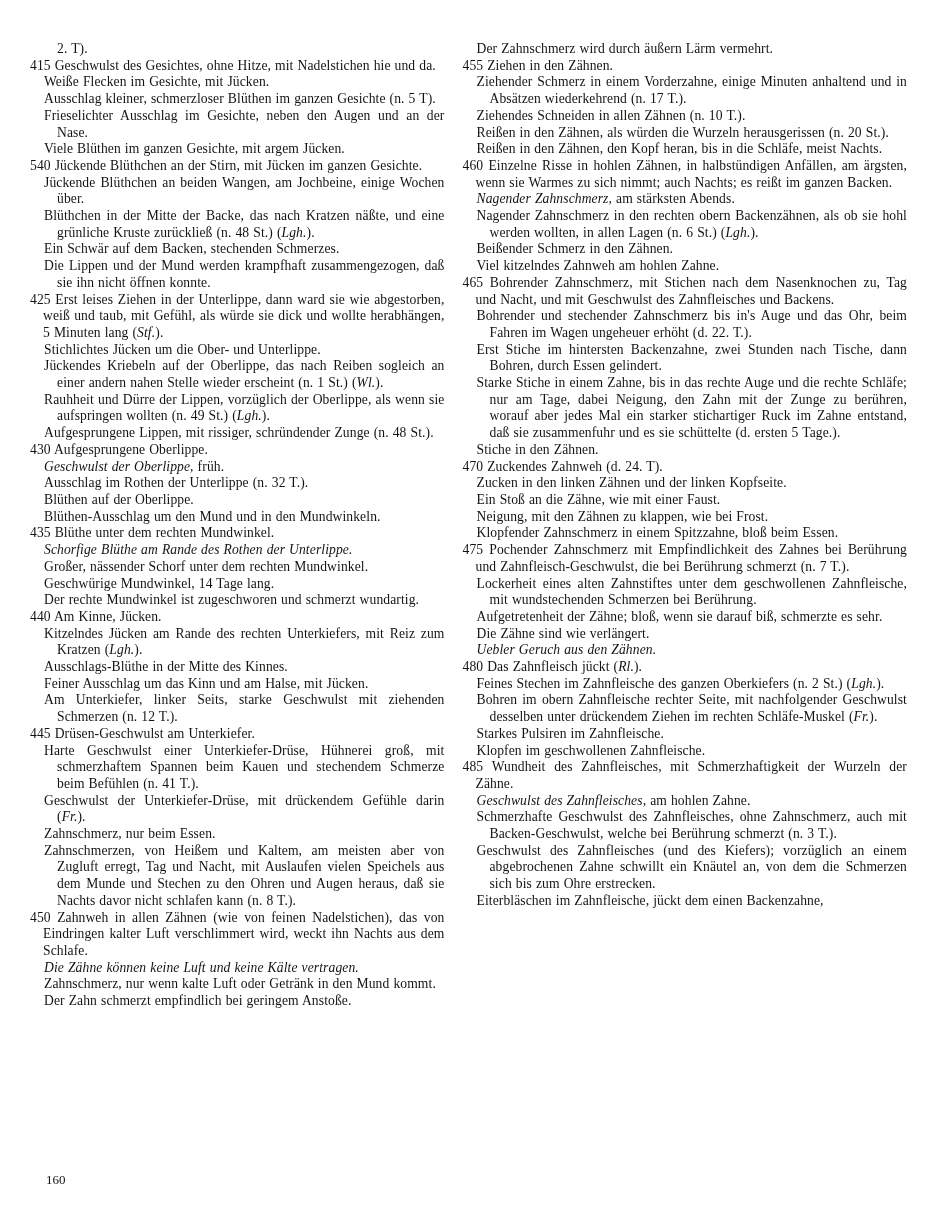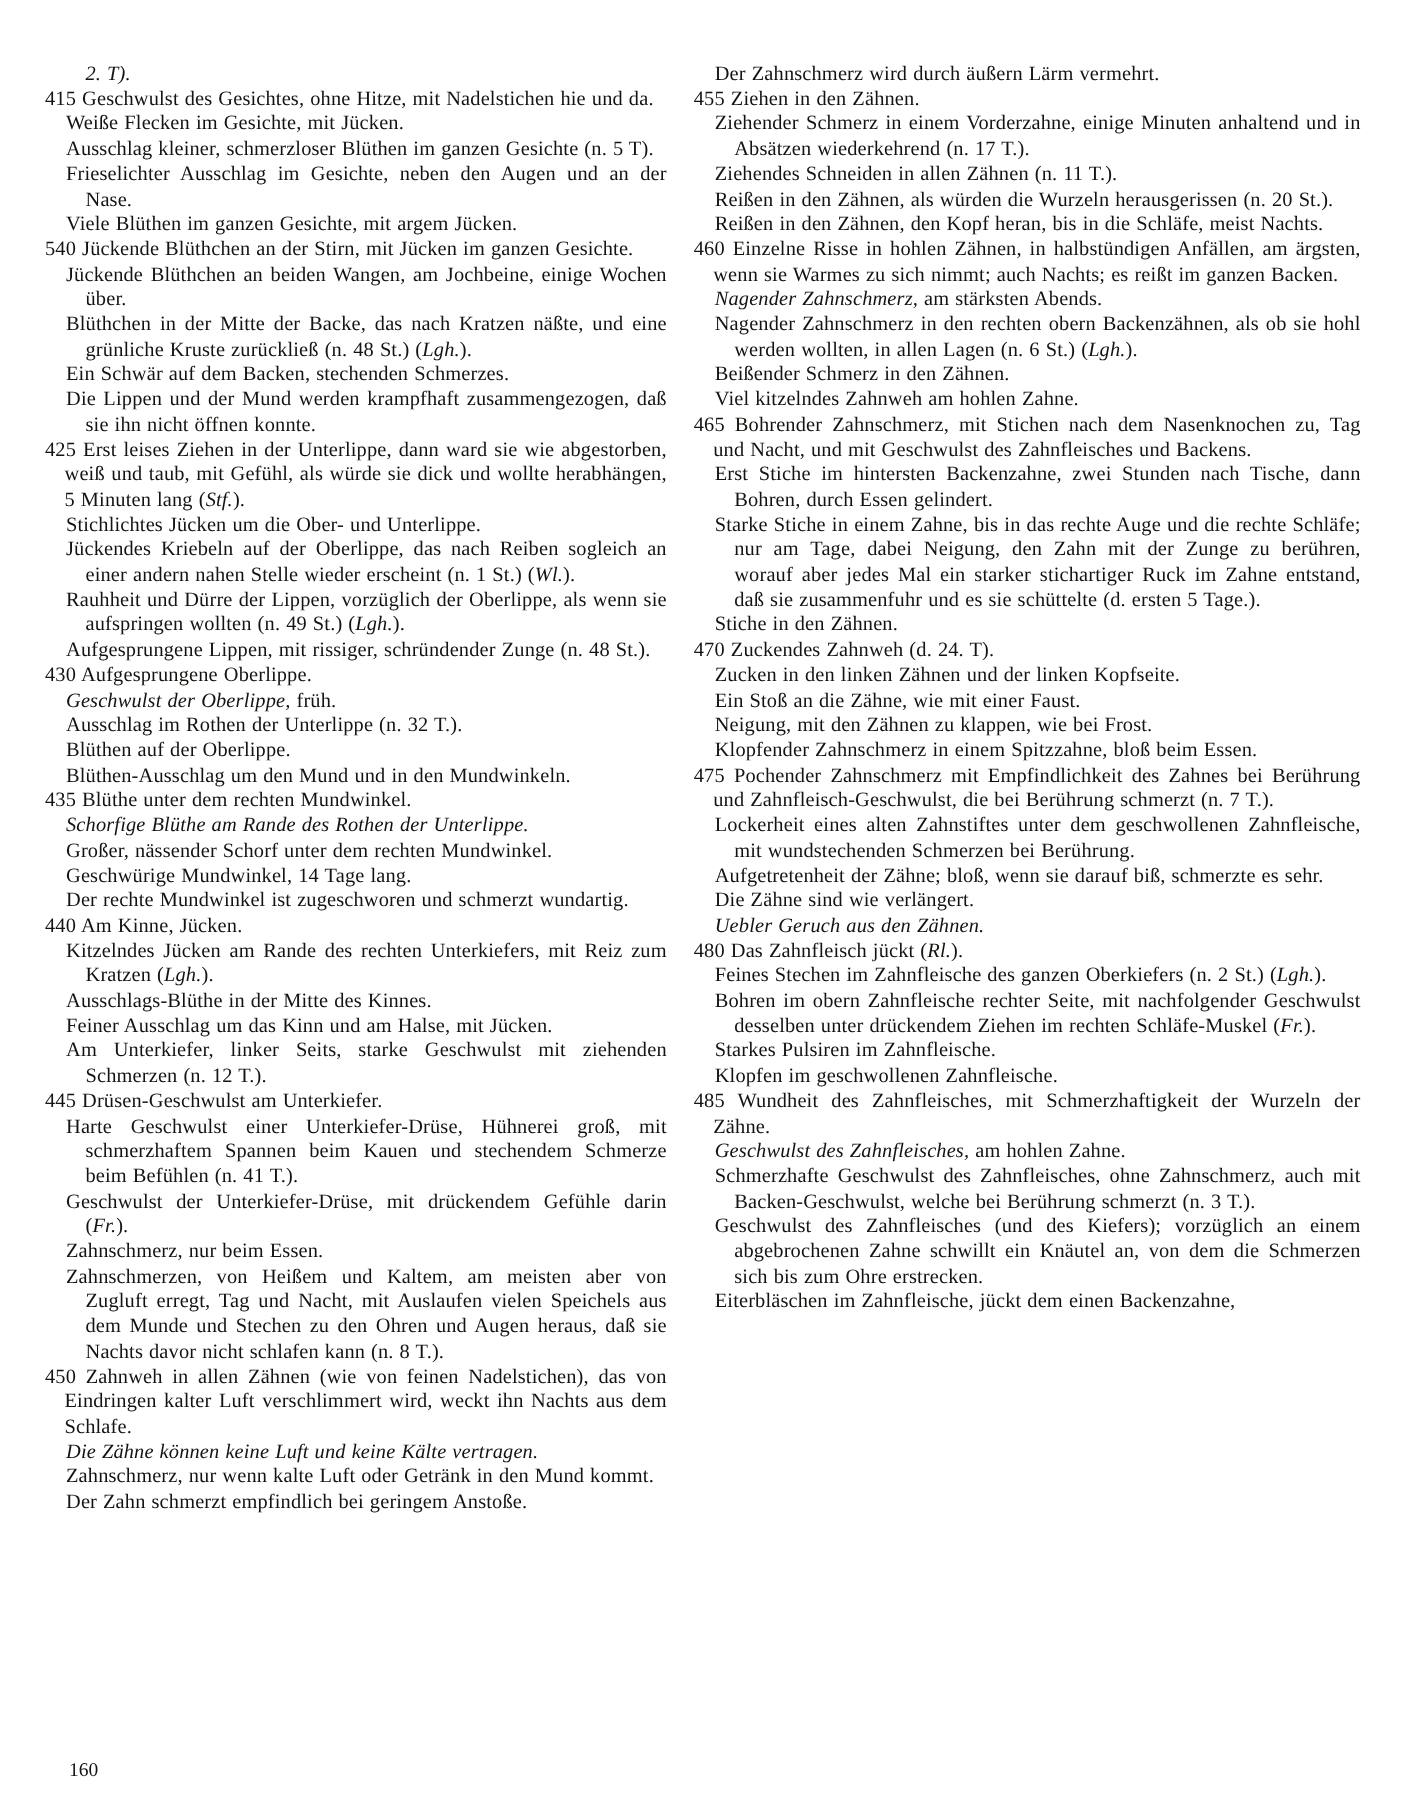--- a/index.html
+++ b/index.html
@@ -23,21 +23,21 @@
   p.entry {
     margin: 0;
     font-size: 13.6px;
     line-height: 16.7px;
     text-align: justify;
     letter-spacing: 0.1px;
     word-spacing: 0.5px;
   }
   .e-num  { padding-left: 13px; text-indent: -13px; }
   .e-sub  { padding-left: 27px; text-indent: -13px; }
-  .e-cont { padding-left: 27px; text-indent: 0; font-style: italic; }
+  .e-cont { padding-left: 27px; text-indent: 0; }
   .num { white-space: pre; font-family: Liberation Serif, serif; }
   .it { font-style: italic; }
   .page-number {
     position: absolute;
     left: 46px; top: 1172px;
     font-size: 13px;
     line-height: 16px;
   }
 </style>
 </head>
@@ -84,29 +84,30 @@
         <p class="entry e-sub"><span>Zahnschmerzen, von Heißem und Kaltem, am meisten aber von Zugluft erregt, Tag und Nacht, mit Auslaufen vielen Speichels aus dem Munde und Stechen zu den Ohren und Augen heraus, daß sie Nachts davor nicht schlafen kann (n. 8 T.).</span></p>
         <p class="entry e-num"><span class="num">450 </span><span>Zahnweh in allen Zähnen (wie von feinen Nadelstichen), das von Eindringen kalter Luft verschlimmert wird, weckt ihn Nachts aus dem Schlafe.</span></p>
         <p class="entry e-sub"><span class="it">Die Zähne können keine Luft und keine Kälte vertragen.</span></p>
         <p class="entry e-sub"><span>Zahnschmerz, nur wenn kalte Luft oder Getränk in den Mund kommt.</span></p>
         <p class="entry e-sub"><span>Der Zahn schmerzt empfindlich bei geringem Anstoße.</span></p>
       </div>
     <div class="col col-right">
         <p class="entry e-sub"><span>Der Zahnschmerz wird durch äußern Lärm vermehrt.</span></p>
         <p class="entry e-num"><span class="num">455 </span><span>Ziehen in den Zähnen.</span></p>
         <p class="entry e-sub"><span>Ziehender Schmerz in einem Vorderzahne, einige Minuten anhaltend und in Absätzen wiederkehrend (n. 17 T.).</span></p>
-        <p class="entry e-sub"><span>Ziehendes Schneiden in allen Zähnen (n. 11 T.).</span></p>
+        <p class="entry e-sub"><span>Ziehendes Schneiden in allen Zähnen (n. 10 T.).</span></p>
         <p class="entry e-sub"><span>Reißen in den Zähnen, als würden die Wurzeln herausgerissen (n. 20 St.).</span></p>
         <p class="entry e-sub"><span>Reißen in den Zähnen, den Kopf heran, bis in die Schläfe, meist Nachts.</span></p>
         <p class="entry e-num"><span class="num">460 </span><span>Einzelne Risse in hohlen Zähnen, in halbstündigen Anfällen, am ärgsten, wenn sie Warmes zu sich nimmt; auch Nachts; es reißt im ganzen Backen.</span></p>
         <p class="entry e-sub"><span class="it">Nagender Zahnschmerz,</span><span> am stärksten Abends.</span></p>
         <p class="entry e-sub"><span>Nagender Zahnschmerz in den rechten obern Backenzähnen, als ob sie hohl werden wollten, in allen Lagen (n. 6 St.) (</span><span class="it">Lgh.</span><span>).</span></p>
         <p class="entry e-sub"><span>Beißender Schmerz in den Zähnen.</span></p>
         <p class="entry e-sub"><span>Viel kitzelndes Zahnweh am hohlen Zahne.</span></p>
         <p class="entry e-num"><span class="num">465 </span><span>Bohrender Zahnschmerz, mit Stichen nach dem Nasenknochen zu, Tag und Nacht, und mit Geschwulst des Zahnfleisches und Backens.</span></p>
+        <p class="entry e-sub"><span>Bohrender und stechender Zahnschmerz bis in's Auge und das Ohr, beim Fahren im Wagen ungeheuer erhöht (d. 22. T.).</span></p>
         <p class="entry e-sub"><span>Erst Stiche im hintersten Backenzahne, zwei Stunden nach Tische, dann Bohren, durch Essen gelindert.</span></p>
         <p class="entry e-sub"><span>Starke Stiche in einem Zahne, bis in das rechte Auge und die rechte Schläfe; nur am Tage, dabei Neigung, den Zahn mit der Zunge zu berühren, worauf aber jedes Mal ein starker stichartiger Ruck im Zahne entstand, daß sie zusammenfuhr und es sie schüttelte (d. ersten 5 Tage.).</span></p>
         <p class="entry e-sub"><span>Stiche in den Zähnen.</span></p>
         <p class="entry e-num"><span class="num">470 </span><span>Zuckendes Zahnweh (d. 24. T).</span></p>
         <p class="entry e-sub"><span>Zucken in den linken Zähnen und der linken Kopfseite.</span></p>
         <p class="entry e-sub"><span>Ein Stoß an die Zähne, wie mit einer Faust.</span></p>
         <p class="entry e-sub"><span>Neigung, mit den Zähnen zu klappen, wie bei Frost.</span></p>
         <p class="entry e-sub"><span>Klopfender Zahnschmerz in einem Spitzzahne, bloß beim Essen.</span></p>
         <p class="entry e-num"><span class="num">475 </span><span>Pochender Zahnschmerz mit Empfindlichkeit des Zahnes bei Berührung und Zahnfleisch-Geschwulst, die bei Berührung schmerzt (n. 7 T.).</span></p>
         <p class="entry e-sub"><span>Lockerheit eines alten Zahnstiftes unter dem geschwollenen Zahnfleische, mit wundstechenden Schmerzen bei Berührung.</span></p>

